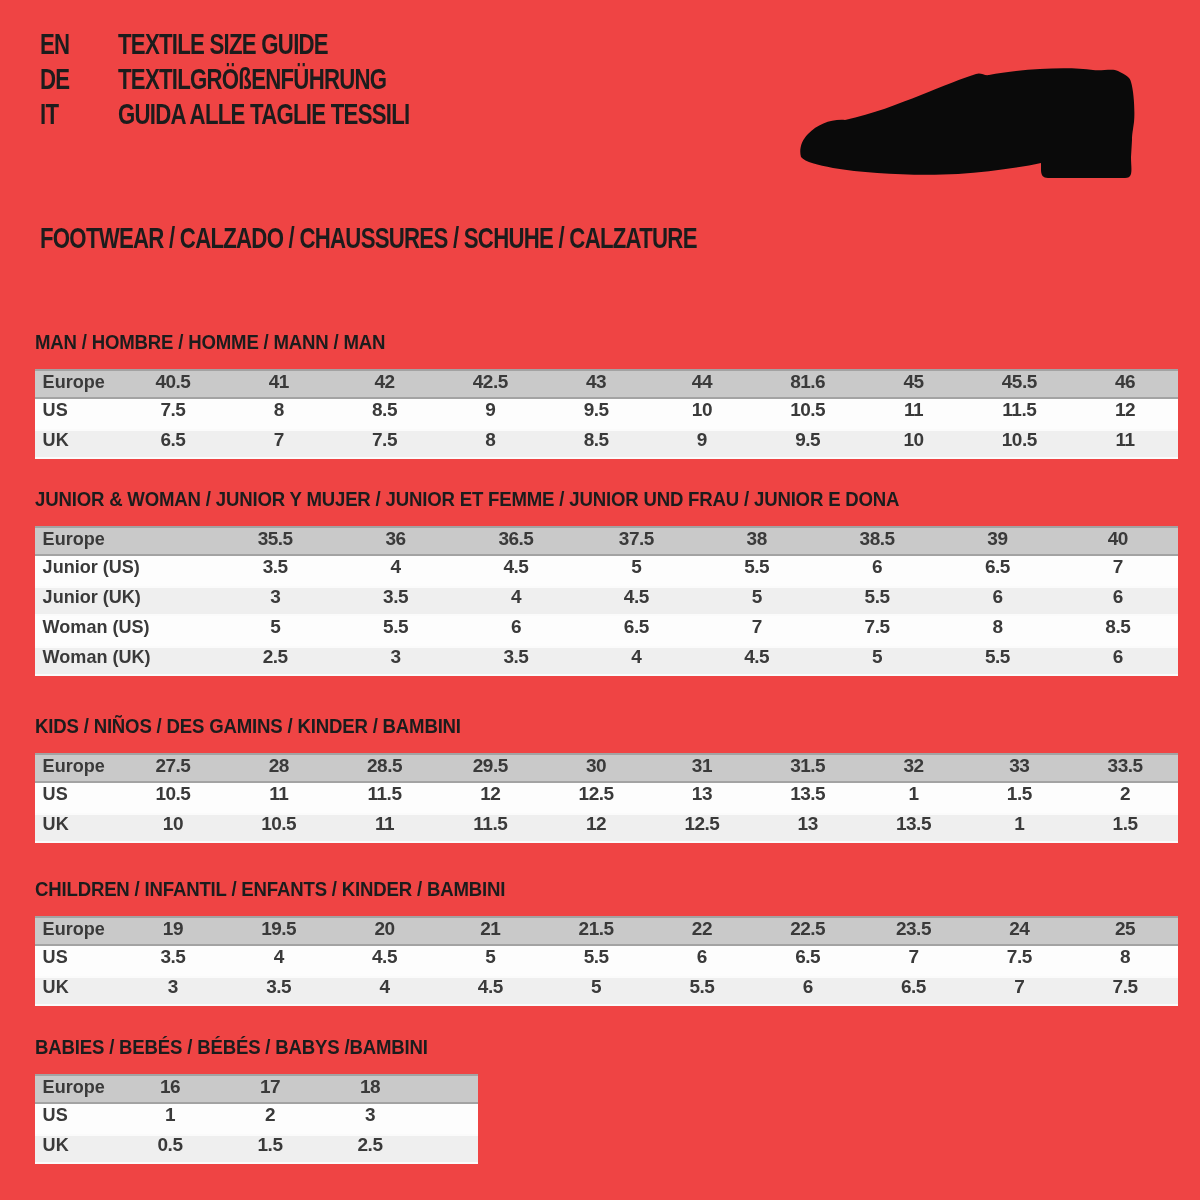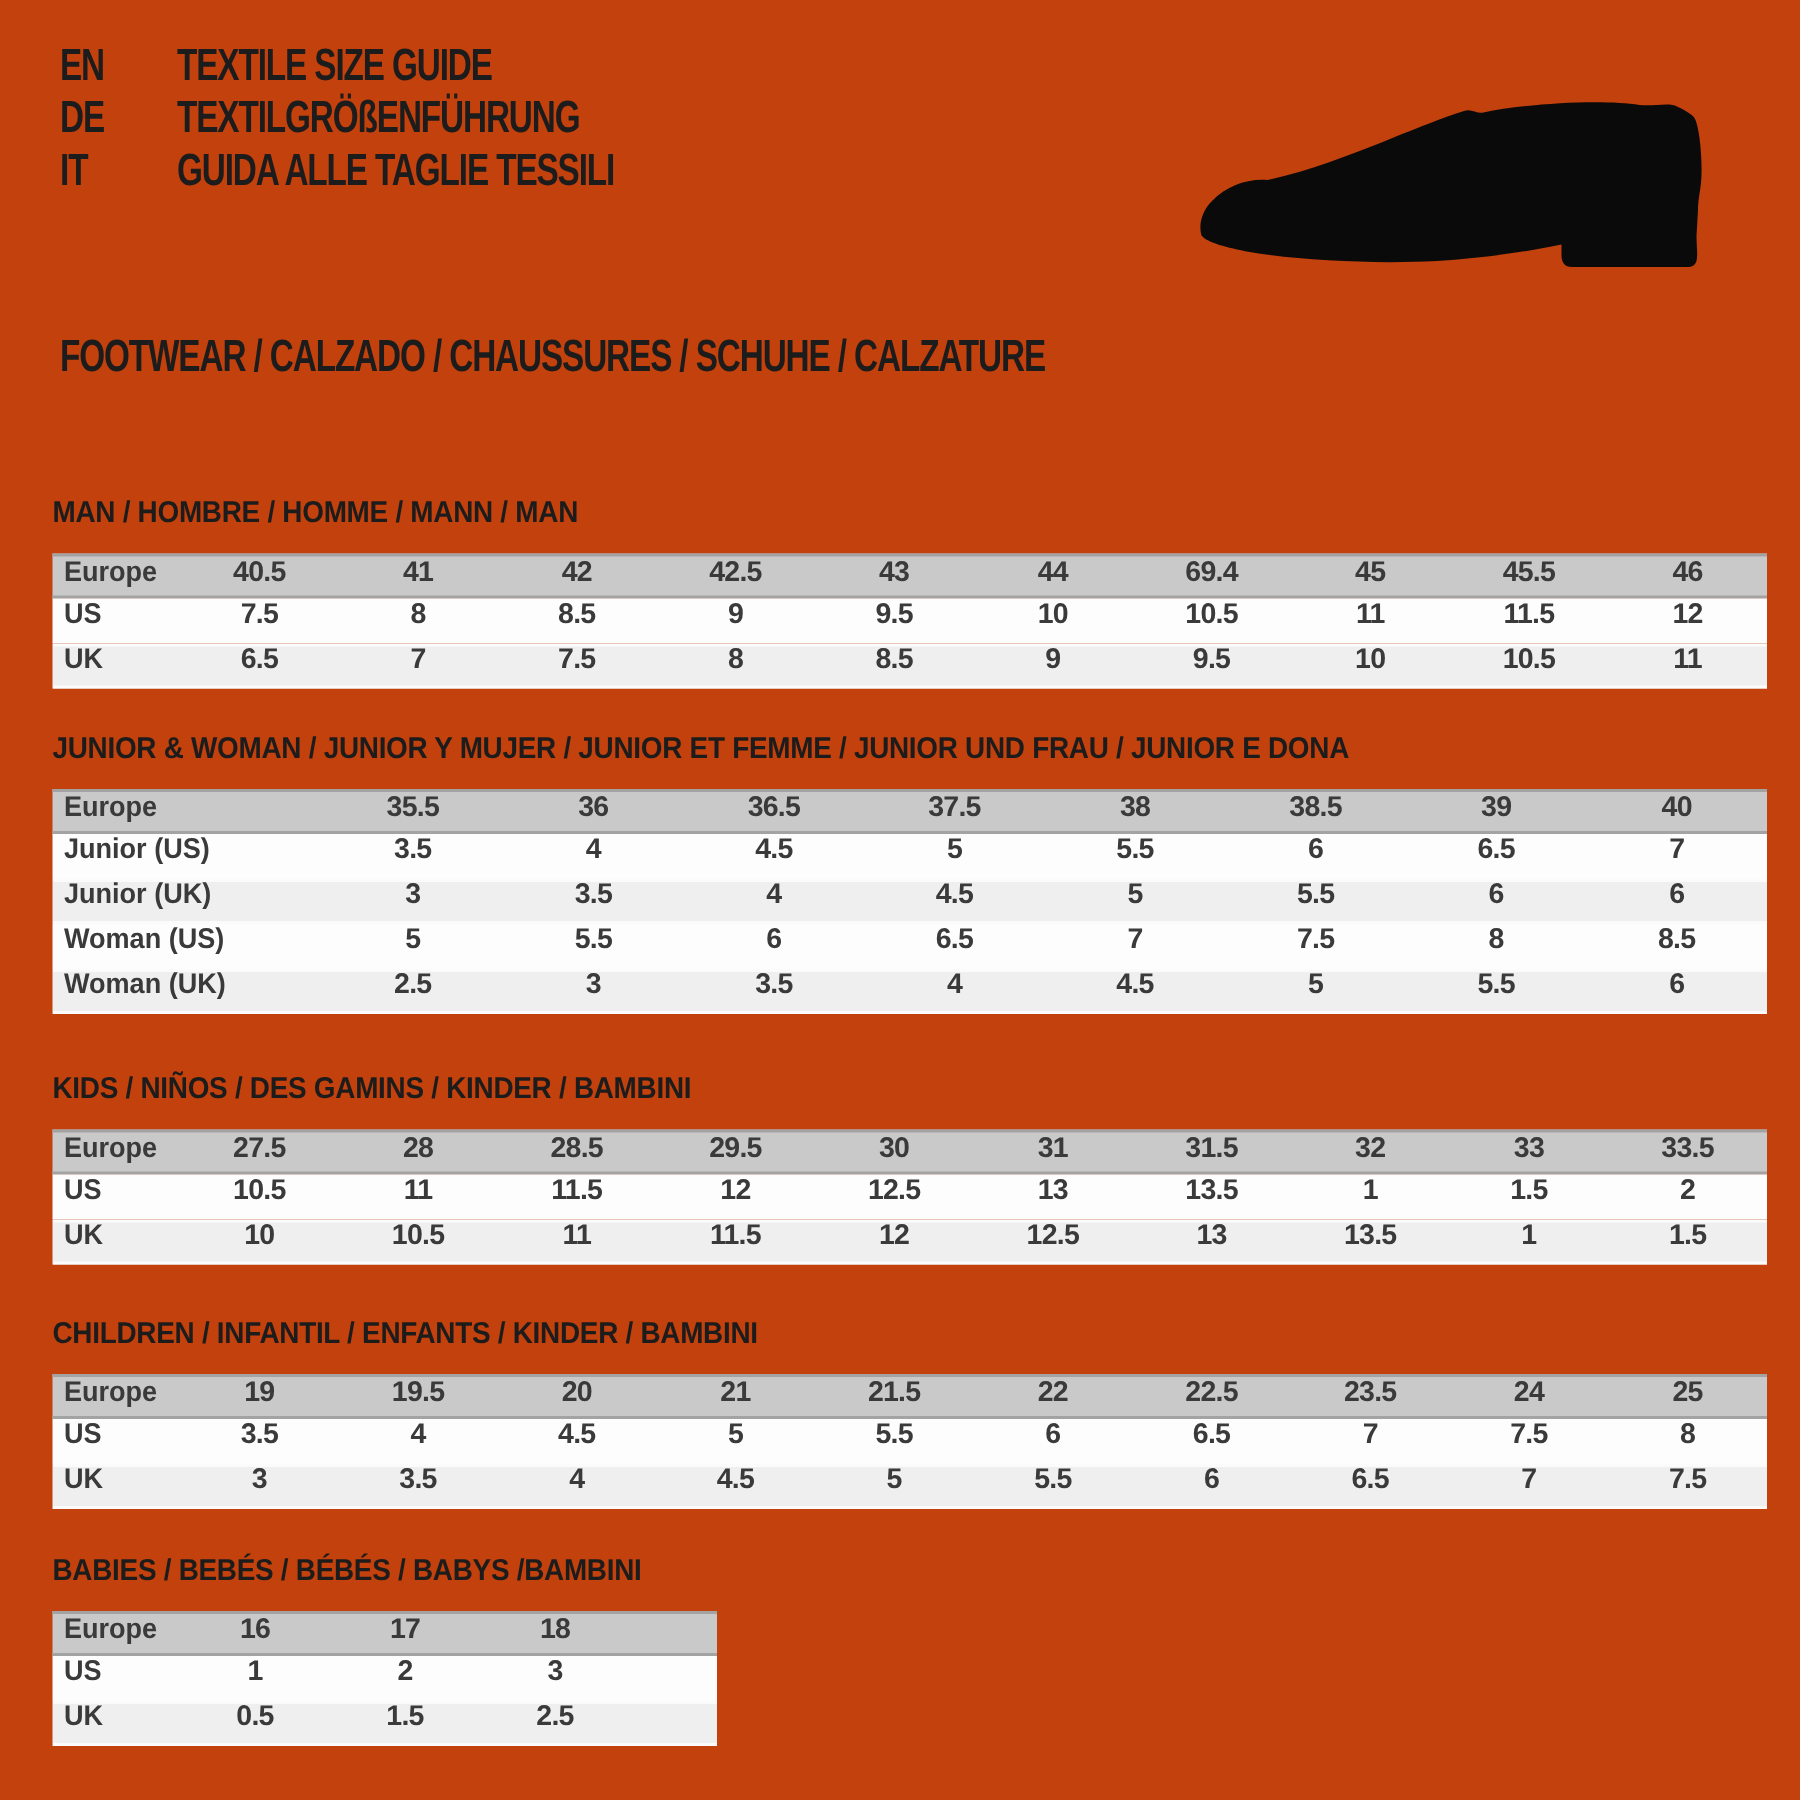--- a/index.html
+++ b/index.html
@@ -1,18 +1,18 @@
 <!DOCTYPE html>
 <html style="--header_row_bg: #c9c9c9; --header_row_border: #a3a3a3; --row_even_bg: #fdfdfd; --row_odd_bg: #efefef; --text: #3a3a3a; --heading_text: #1c1c1c; --shoe: #0a0a0a;"><head>
 <meta charset="utf-8">
 <title>Size Guide</title>
 <style>
   html, body { margin:0; padding:0; background:#fff; }
   .page {
-    position:relative; width:1200px; height:1200px; background:#c2410c;
+    position:relative; width:1200px; height:1200px; background:#ef4444;
     font-family:"Liberation Sans", sans-serif; color:var(--text,#3a3a3a);
     overflow:hidden;
   }
 
   
   .lang-list { position:absolute; left:40px; top:26px; }
   .lang-row { display:flex; height:35px; align-items:center; }
   .lang-code, .lang-label {
     font-size:30px; font-weight:bold; color:var(--heading_text,#1c1c1c);
     letter-spacing:-1px; white-space:nowrap;
@@ -114,21 +114,21 @@
         <h3 class="section-title">MAN / HOMBRE / HOMME / MANN / MAN</h3>
         <div class="size-table">
           <div class="t-row r-header">
             <div class="t-label">Europe</div>
             <div class="t-cell">40.5</div>
             <div class="t-cell">41</div>
             <div class="t-cell">42</div>
             <div class="t-cell">42.5</div>
             <div class="t-cell">43</div>
             <div class="t-cell">44</div>
-            <div class="t-cell">69.4</div>
+            <div class="t-cell">81.6</div>
             <div class="t-cell">45</div>
             <div class="t-cell">45.5</div>
             <div class="t-cell">46</div>
           </div>
           <div class="t-row r-white">
             <div class="t-label">US</div>
             <div class="t-cell">7.5</div>
             <div class="t-cell">8</div>
             <div class="t-cell">8.5</div>
             <div class="t-cell">9</div>

